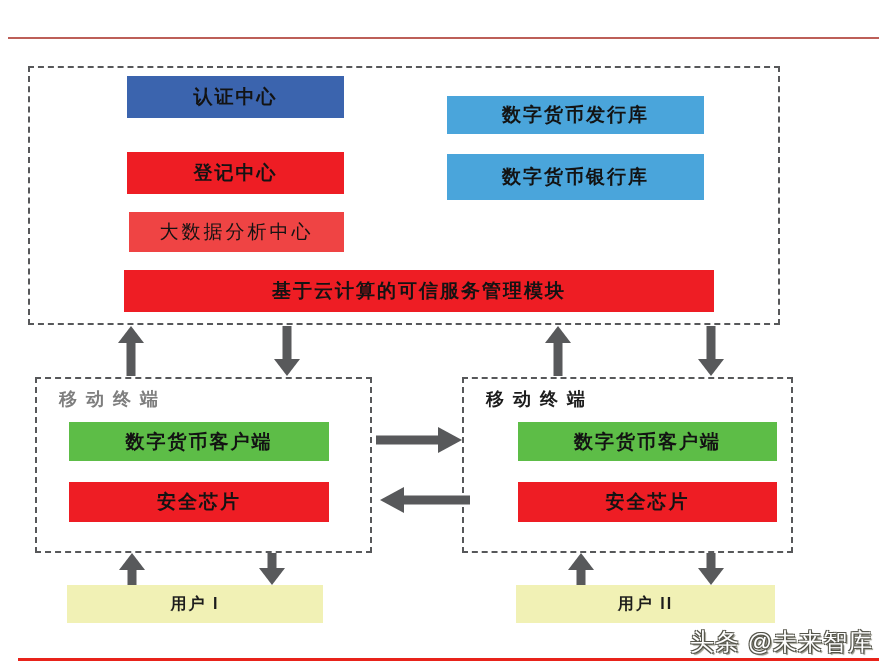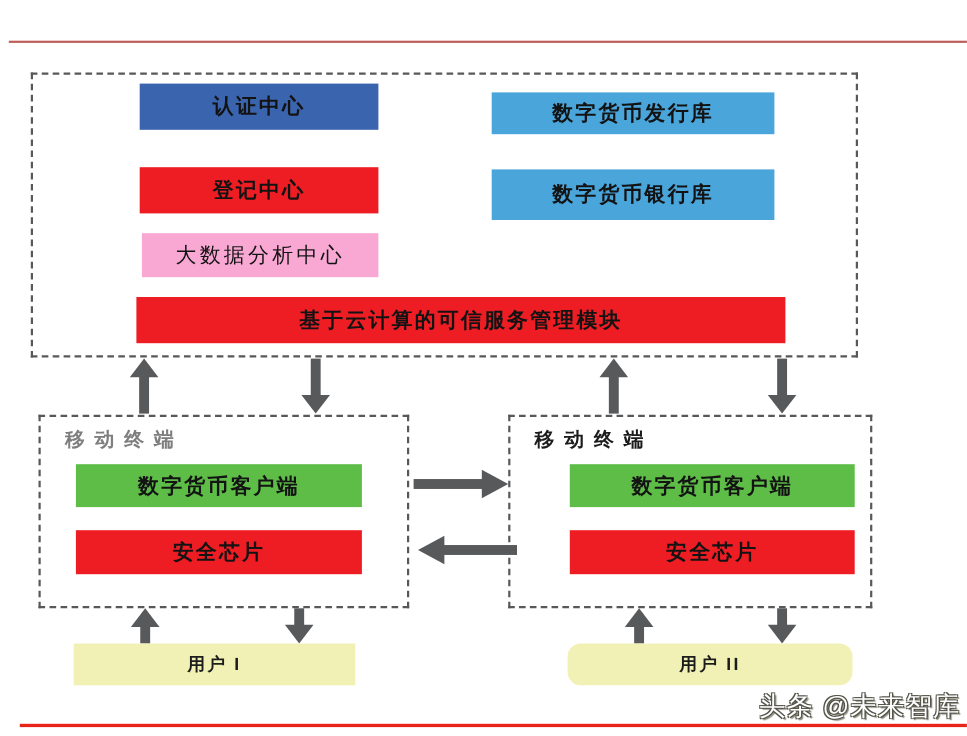--- a/index.html
+++ b/index.html
@@ -42,24 +42,24 @@
     display: flex;
     align-items: center;
     justify-content: center;
     font-size: 19px;
     font-weight: bold;
     color: #131313;
     letter-spacing: 2px;
     text-align: center;
   }
   .n-auth      { left: 97px;  top: 8px;  width: 217px; height: 42px; background: #3b64ae; }
-  .n-issue     { left: 417px; top: 16px;  width: 257px; height: 38px; background: #4aa5db; }
+  .n-issue     { left: 417px; top: 28px;  width: 257px; height: 38px; background: #4aa5db; }
   .n-reg       { left: 97px;  top: 84px;  width: 217px; height: 42px; background: #ee1d24; }
   .n-bankvault { left: 417px; top: 86px;  width: 257px; height: 46px; background: #4aa5db; }
-  .n-bigdata   { left: 99px;  top: 144px; width: 215px; height: 40px; background: #f9a8d4;
+  .n-bigdata   { left: 99px;  top: 144px; width: 215px; height: 40px; background: #ef4444;
                  font-weight: normal; letter-spacing: 3px; }
   .n-cloud     { left: 94px;  top: 202px; width: 590px; height: 42px; background: #ee1d24; }
 
   .term-label {
     position: absolute;
     left: 22px; top: 8px;
     font-size: 18px;
     font-weight: bold;
     letter-spacing: 9px;
     white-space: nowrap;
@@ -79,21 +79,21 @@
     background: #f1f1b5;
     display: flex;
     align-items: center;
     justify-content: center;
     font-size: 16px;
     font-weight: bold;
     color: #1c1c1c;
     letter-spacing: 2px;
   }
   .user-left  { left: 67px;  width: 256px; }
-  .user-right { left: 516px; width: 259px; border-radius: 12px; }
+  .user-right { left: 516px; width: 259px; }
 
   
   .arr { position: absolute; }
   .arr .shaft { position: absolute; background: #58595b; }
   .arr .head  { position: absolute; width: 0; height: 0; }
 
   .arr-v { width: 26px; }
   .arr-v .shaft { left: 50%; transform: translateX(-50%); width: 9px; }
   .arr-up .head {
     top: 0; left: 0;

